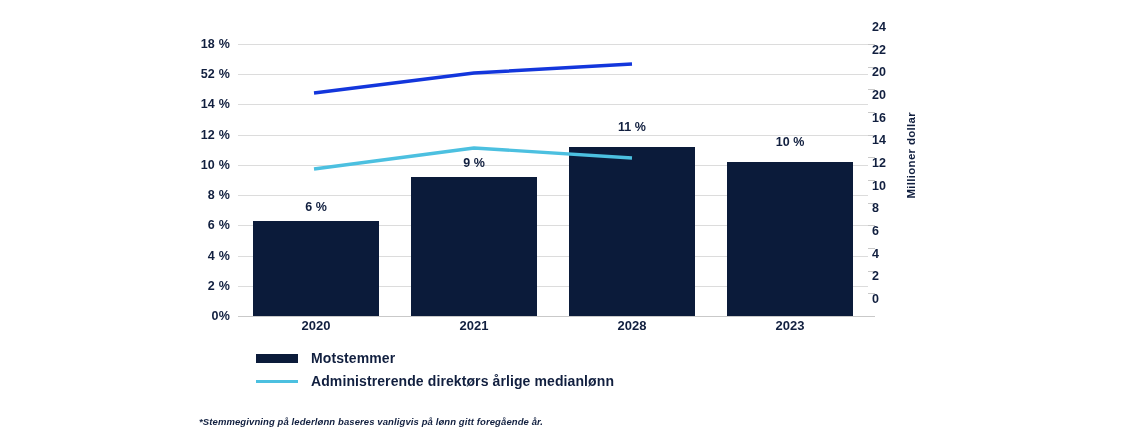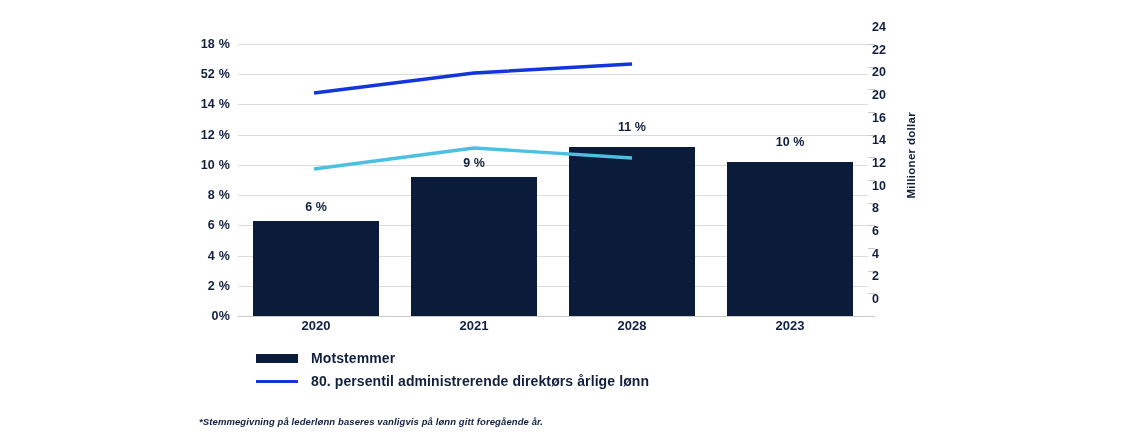--- a/index.html
+++ b/index.html
@@ -205,21 +205,21 @@
 
   <div class="legend">
     <div class="legend-row">
       <span class="legend-swatch">
           <span class="sw-bar"></span>
         </span>
       <span class="legend-text">Motstemmer</span>
     </div>
     <div class="legend-row">
       <span class="legend-swatch">
-          <span class="sw-line-dark"></span>
+          <span class="sw-line-light"></span>
         </span>
-      <span class="legend-text">80. persentil administrerende direktørs årlige lønn</span>
+      <span class="legend-text">Administrerende direktørs årlige medianlønn</span>
     </div>
   </div>
 
   <div class="footnote">*Stemmegivning på lederlønn baseres vanligvis på lønn gitt foregående år.</div>
 
 </div>
 
 </body></html>

